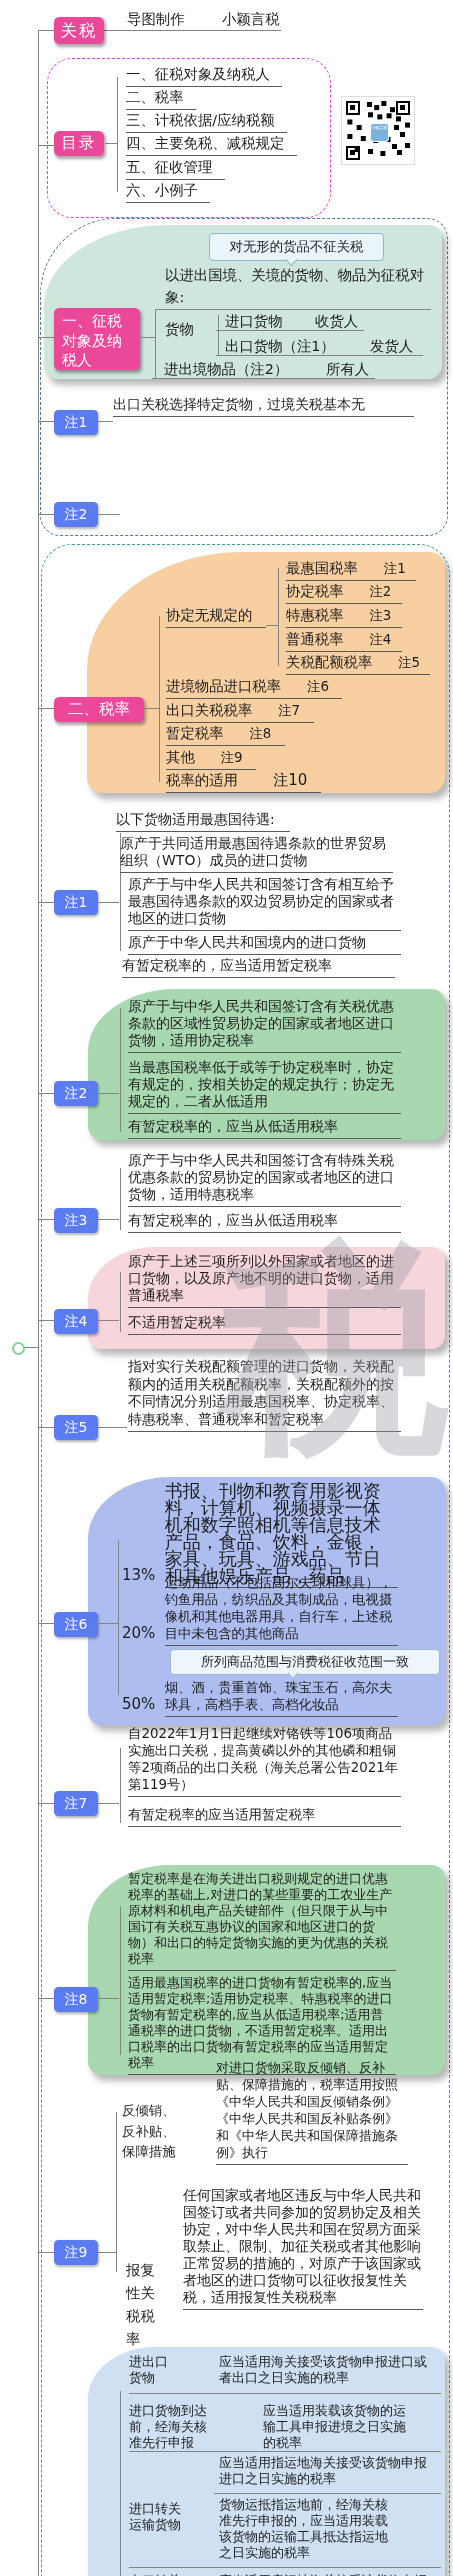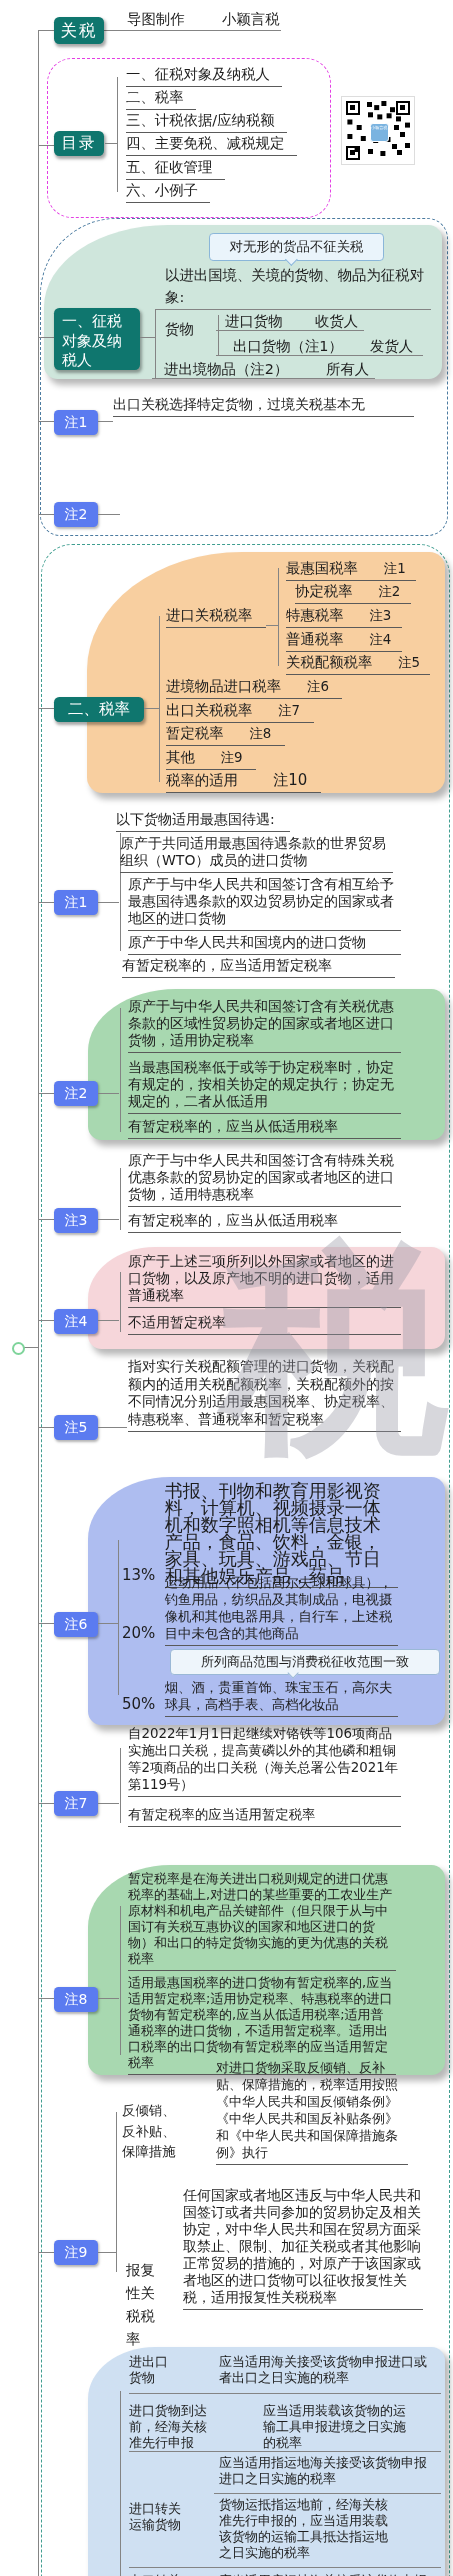--- a/index.html
+++ b/index.html
@@ -2,21 +2,21 @@
 <html style="font-size:8.2px"><head>
 <meta charset="utf-8">
 <style>
   html,body{margin:0;padding:0;background:#fff;}
   #page{position:relative;width:454px;height:2974px;background:#fff;overflow:hidden;
         font-family:"DejaVu Sans",sans-serif;color:#1d1d1d;}
   .hl{position:absolute;height:1px;background:#848484;}
   .vl{position:absolute;width:1px;background:#848484;}
   .t{position:absolute;font-size:13.4px;line-height:17px;color:#1d1d1d;}
   .ul{border-bottom:1px solid #5a5a5a;padding-bottom:3.1px;}
-  .gnode{position:absolute;background:#0f766e;color:#fff;border-radius:5.2px;text-align:center;
+  .gnode{position:absolute;background:#ec4899;color:#fff;border-radius:5.2px;text-align:center;
          box-shadow:1.5px 2.1px 3.1px rgba(0,0,0,.35);}
   .nbox{position:absolute;left:54px;width:44px;height:25px;line-height:25px;font-size:14px;
         color:#fff;background:#5b7bf0;border-radius:4.6px;text-align:center;
         box-shadow:1px 1.5px 2.6px rgba(0,0,0,.3);}
   .cloud{position:absolute;box-shadow:4.6px 5.7px 6.2px rgba(0,0,0,.28);}
   .dashed{position:absolute;background:transparent;}
   .callout{position:absolute;background:#eaf4fb;border:1px solid #8ab6d9;border-radius:4.1px;
            text-align:center;color:#1d1d1d;}
   .tail{position:absolute;background:#eaf4fb;border-right:1px solid #8ab6d9;border-bottom:1px solid #8ab6d9;
         transform:rotate(45deg);}
@@ -77,21 +77,21 @@
   <div class="hl" style="left:140px;top:337px;width:15px;"></div>
   <div class="vl" style="left:155px;top:309px;height:69px;"></div>
 
   <div class="t" style="left:165px;top:321px;font-size:14.4px;">货物</div>
   <div class="vl" style="left:218px;top:315px;height:40px;"></div>
 
   <div class="t" style="left:225px;top:313px;font-size:14.4px;">进口货物</div>
   <div class="t" style="left:315px;top:313px;font-size:14.4px;">收货人</div>
   <div class="hl" style="left:216px;top:330px;width:148px;"></div>
 
-  <div class="t" style="left:225px;top:338px;font-size:14.4px;margin-left:8px;">出口货物（注1）</div>
+  <div class="t" style="left:225px;top:338px;font-size:14.4px;">出口货物（注1）</div>
   <div class="t" style="left:370px;top:338px;font-size:14.4px;">发货人</div>
   <div class="hl" style="left:216px;top:355px;width:207px;"></div>
 
   <div class="t" style="left:164px;top:361px;font-size:14.4px;">进出境物品（注2）</div>
   <div class="t" style="left:326px;top:361px;font-size:14.4px;">所有人</div>
   <div class="hl" style="left:152px;top:378px;width:223px;"></div>
 
   <div class="hl" style="left:38px;top:421px;width:16px;"></div>
   <div class="nbox" style="top:410px;">注1</div>
   <div class="hl" style="left:98px;top:421px;width:15px;"></div>
@@ -102,29 +102,29 @@
   <div class="hl" style="left:98px;top:514px;width:22px;"></div>
 
   <div class="dashed" style="left:41px;top:544px;width:407px;height:2417px;border:1.5px dashed #3f9e90;border-radius:31px;"></div>
   <div class="cloud" style="left:87px;top:552px;width:358px;height:241px;background:#f8cfa0;border-radius:155px 15.5px 15.5px 15.5px / 118px 15.5px 15.5px 15.5px;"></div>
 
   <div class="hl" style="left:38px;top:708px;width:16px;"></div>
   <div class="gnode" style="left:54px;top:697px;width:90px;height:25px;line-height:25px;font-size:15.5px;">二、税率</div>
   <div class="hl" style="left:144px;top:708px;width:15px;"></div>
   <div class="vl" style="left:159px;top:616px;height:166px;"></div>
 
-  <div class="t ul" style="left:166px;top:607px;font-size:14.4px;padding-right:13.4px;">进口关税税率</div>
+  <div class="t ul" style="left:166px;top:607px;font-size:14.4px;padding-right:13.4px;">协定无规定的</div>
   <div class="hl" style="left:266px;top:625px;width:12px;"></div>
   <div class="vl" style="left:278px;top:568px;height:98px;"></div>
 
   <div class="t ul" style="left:286px;top:560px;padding-right:10.3px;">
     <span style="font-size:14.4px;">最惠国税率</span>
     <span style="font-size:13.4px;margin-left:21.6px;">注1</span>
   </div>
-  <div class="t ul" style="left:286px;top:583px;padding-right:10.3px;margin-left:9px;">
+  <div class="t ul" style="left:286px;top:583px;padding-right:10.3px;">
     <span style="font-size:14.4px;">协定税率</span>
     <span style="font-size:13.4px;margin-left:21.6px;">注2</span>
   </div>
   <div class="t ul" style="left:286px;top:607px;padding-right:10.3px;">
     <span style="font-size:14.4px;">特惠税率</span>
     <span style="font-size:13.4px;margin-left:21.6px;">注3</span>
   </div>
   <div class="t ul" style="left:286px;top:631px;padding-right:10.3px;">
     <span style="font-size:14.4px;">普通税率</span>
     <span style="font-size:13.4px;margin-left:21.6px;">注4</span>

